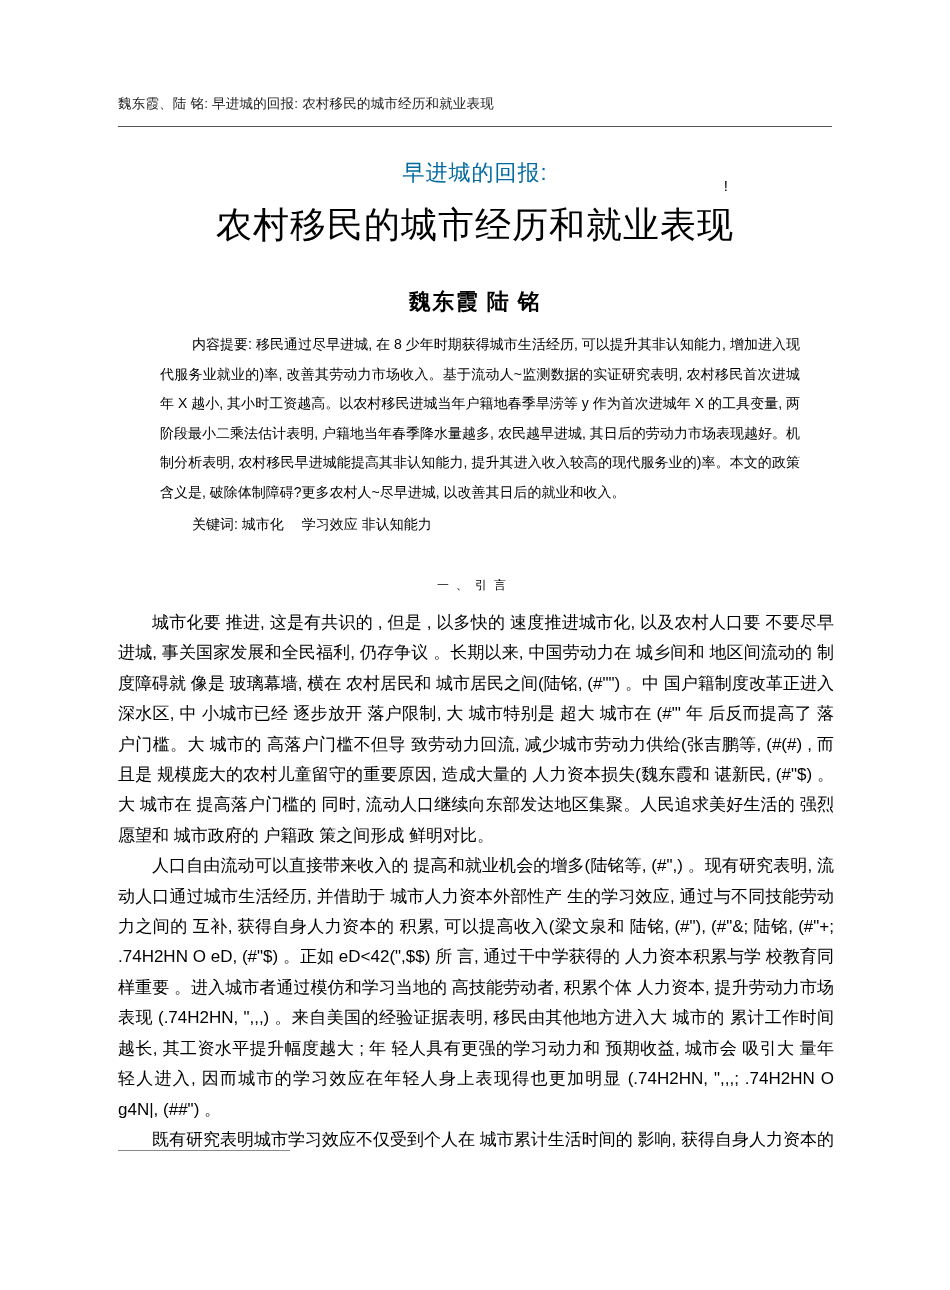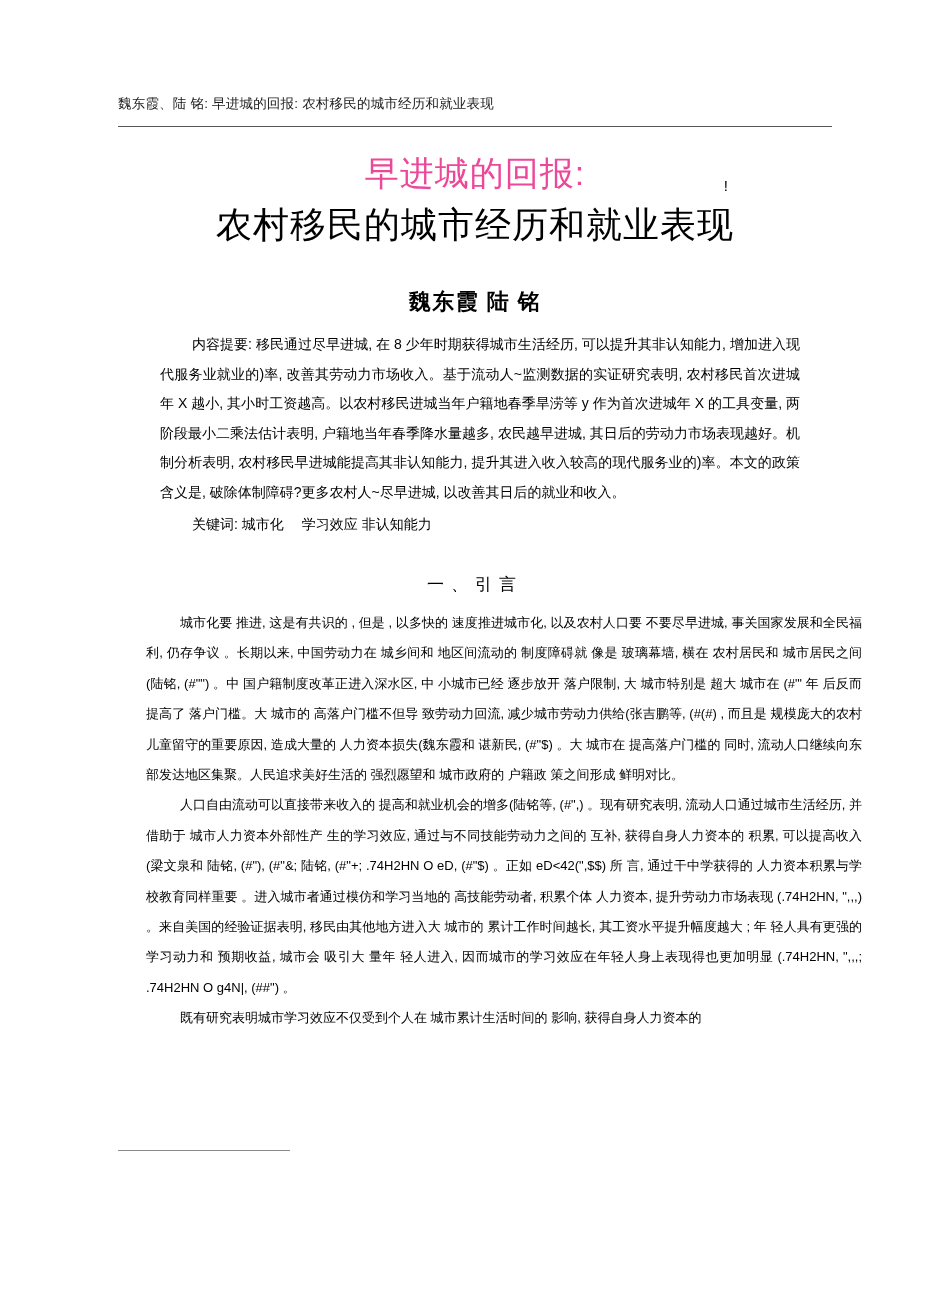--- a/index.html
+++ b/index.html
@@ -45,25 +45,25 @@
 
   
   .title-block {
     position: absolute;
     left: 118px;
     top: 150px;
     width: 714px;
     text-align: center;
   }
   .title-line1 {
-    font-size: 34px;
+    font-size: 22px;
     line-height: 46px;
     font-weight: normal;
     letter-spacing: 1px;
-    color: #ec4899;
+    color: #0369a1;
   }
   .title-line2-wrap {
     position: relative;
     height: 60px;
   }
   .title-line2 {
     font-size: 36px;
     line-height: 58px;
     font-weight: normal;
     letter-spacing: 1px;
@@ -119,38 +119,37 @@
     width: 18px;
   }
 
   
   .section-heading {
     position: absolute;
     left: 118px;
     top: 570px;
     width: 714px;
     text-align: center;
-    font-size: 17px;
+    font-size: 12px;
     line-height: 30px;
     letter-spacing: 7px;
     color: #000;
   }
 
   
   .body-block {
     position: absolute;
     left: 118px;
     top: 608px;
     width: 716px;
-    font-size: 13px;
+    font-size: 17px;
     line-height: 30.4px;
     text-align: justify;
     text-justify: inter-ideograph;
     color: #000;
-    margin-left: 28px;
   }
   .body-block p {
     margin: 0;
     text-indent: 34px;
   }
 
   
   .footnote-rule {
     position: absolute;
     left: 118px;

